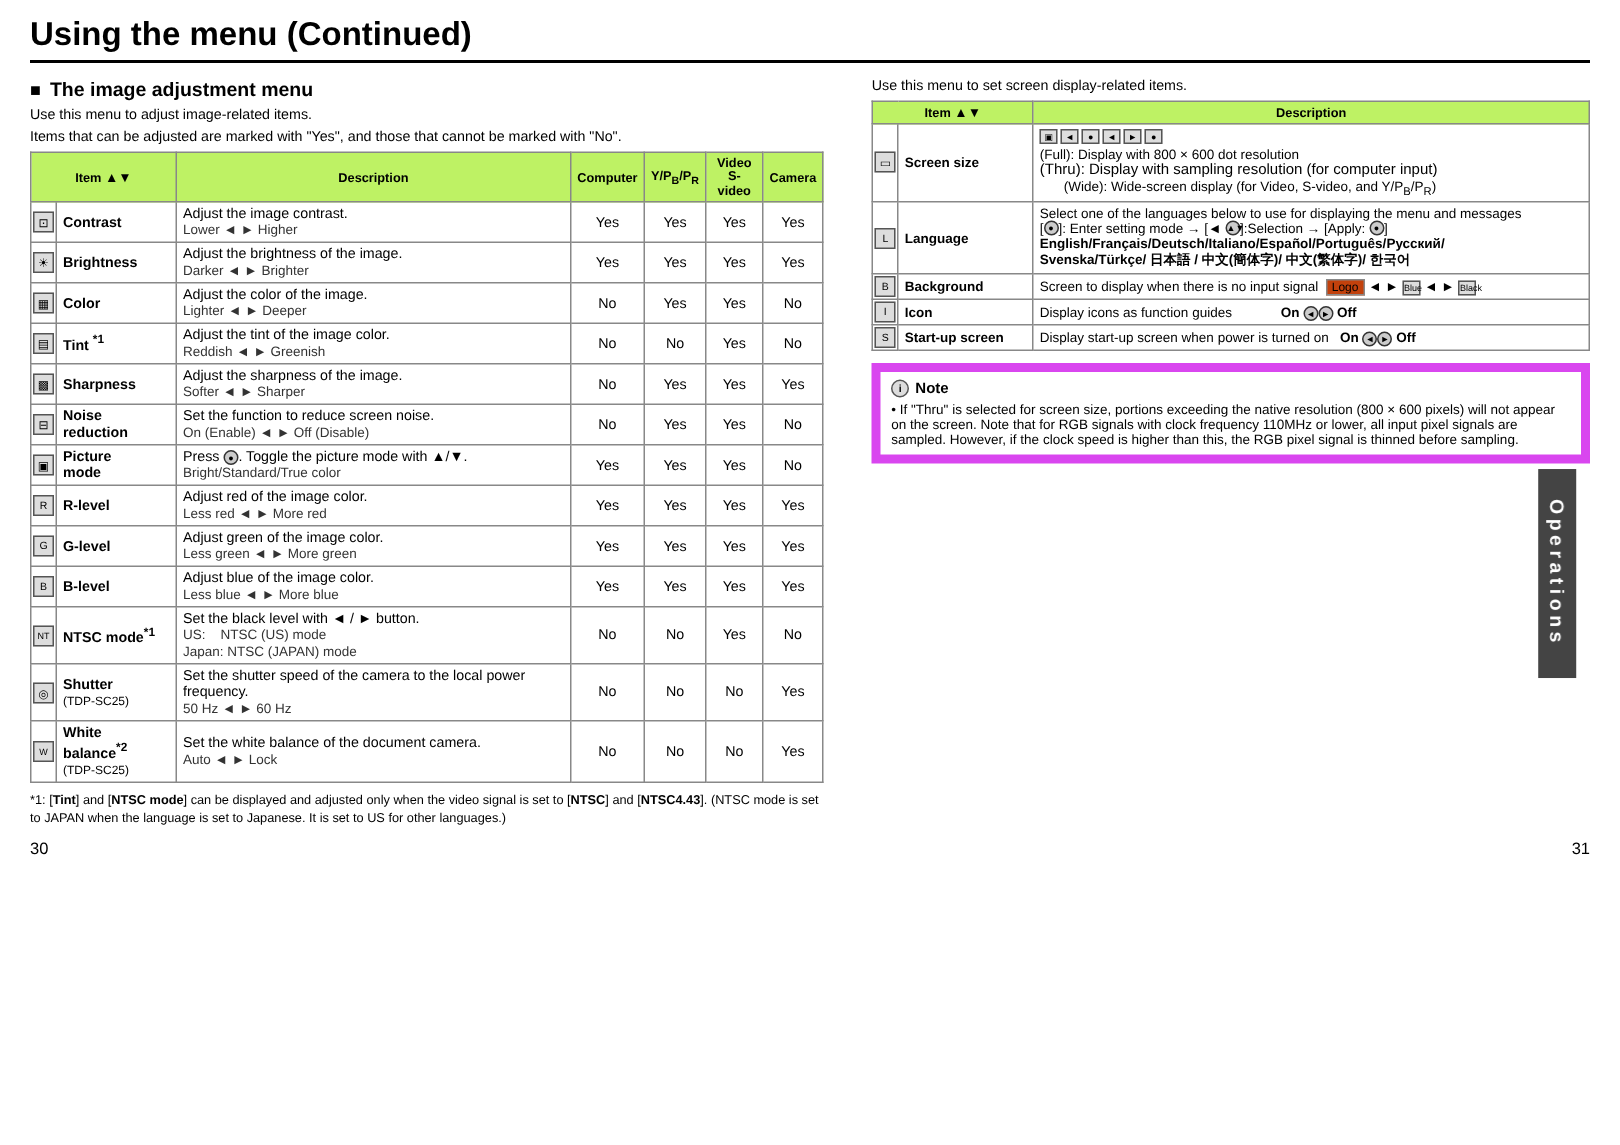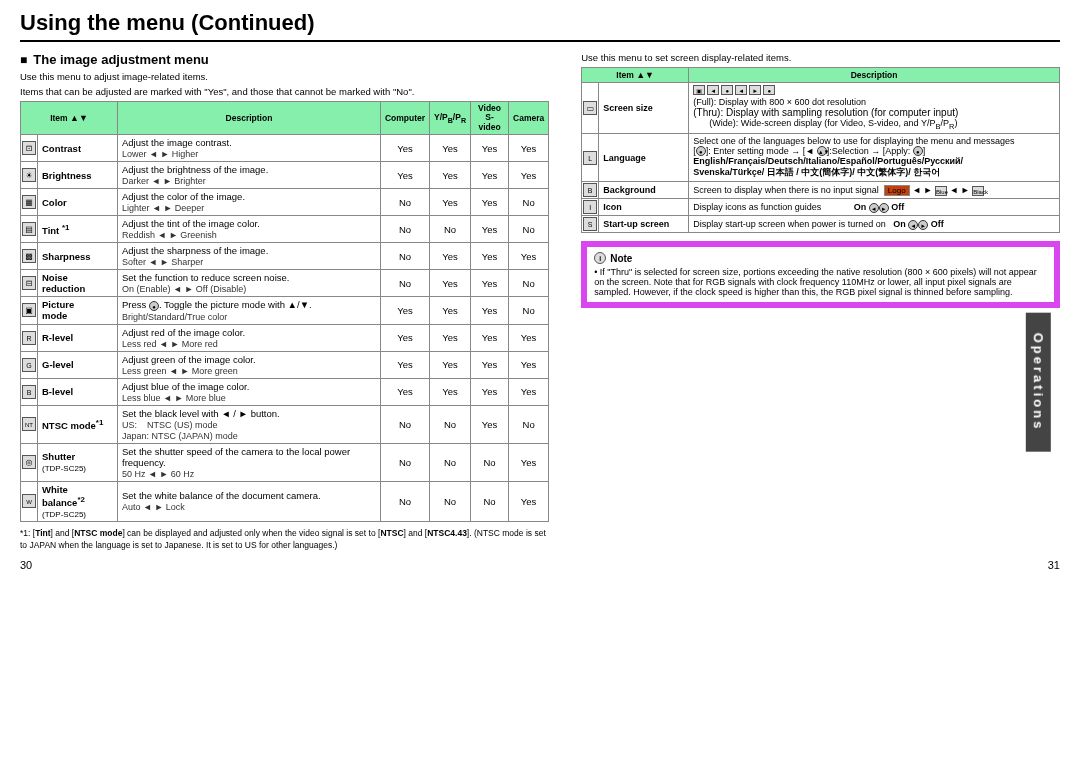--- a/index.html
+++ b/index.html
@@ -49,21 +49,21 @@
       width: 100%;
       border-collapse: collapse;
       font-size: 9.5px;
     }
     td, th {
       border: 1px solid #888;
       padding: 2px 4px;
       vertical-align: middle;
     }
     th {
-      background: #86efac;
+      background: #bef264;
       font-weight: bold;
       text-align: center;
       font-size: 9px;
     }
     .item-col {
       width: 80px;
       font-weight: bold;
     }
     .yes-no-col {
       width: 38px;

